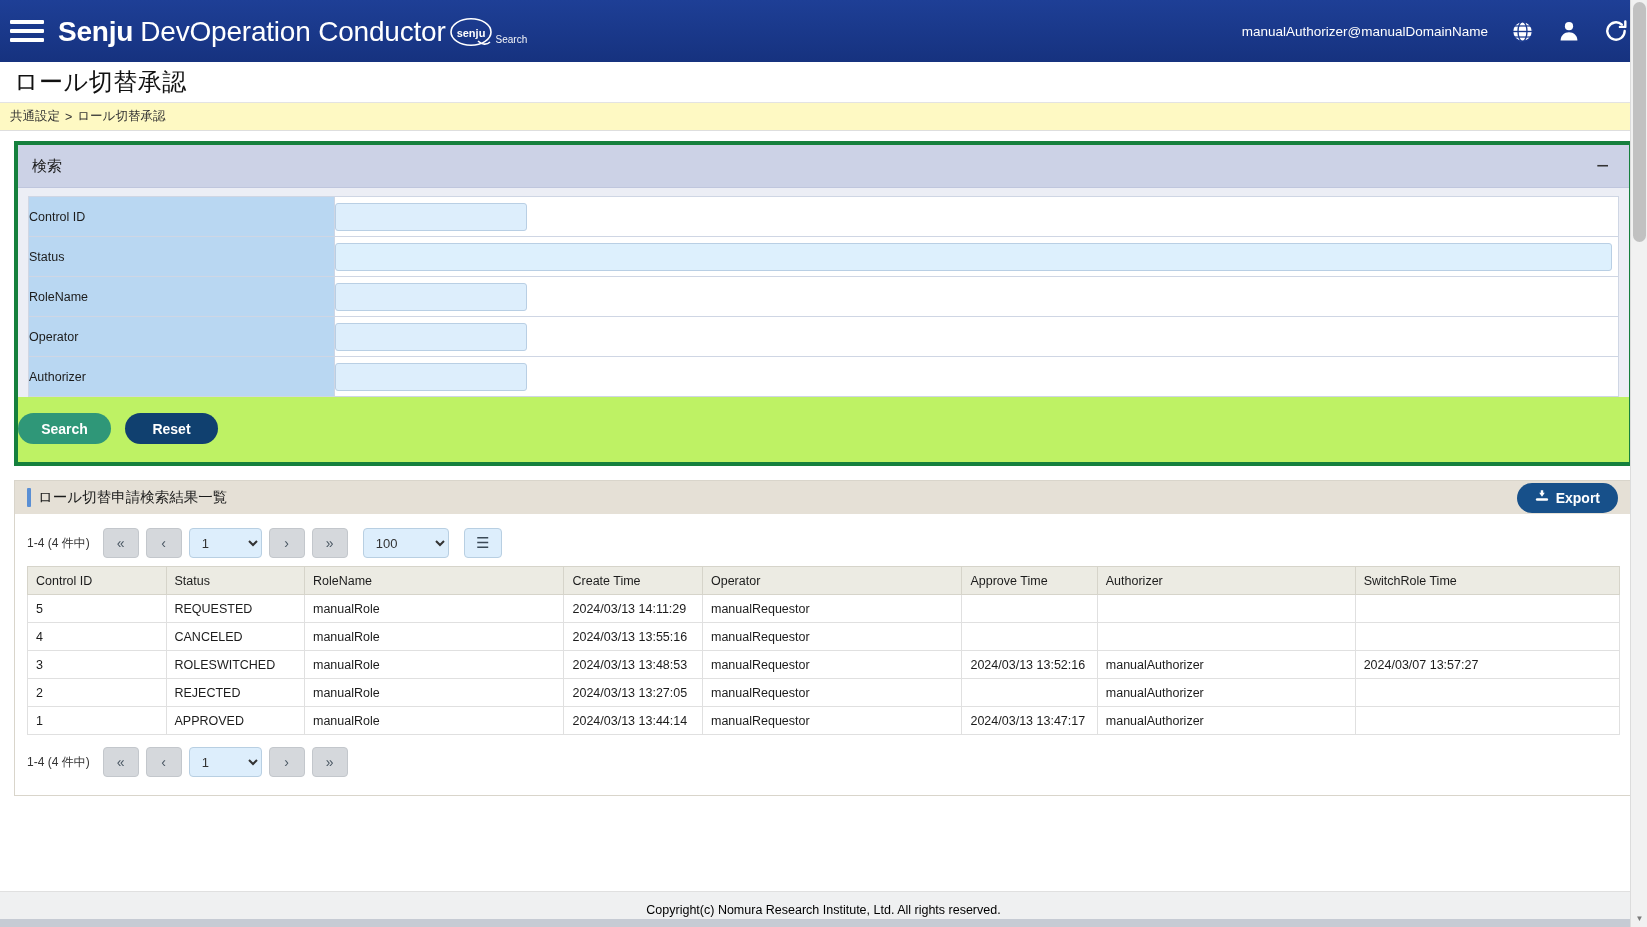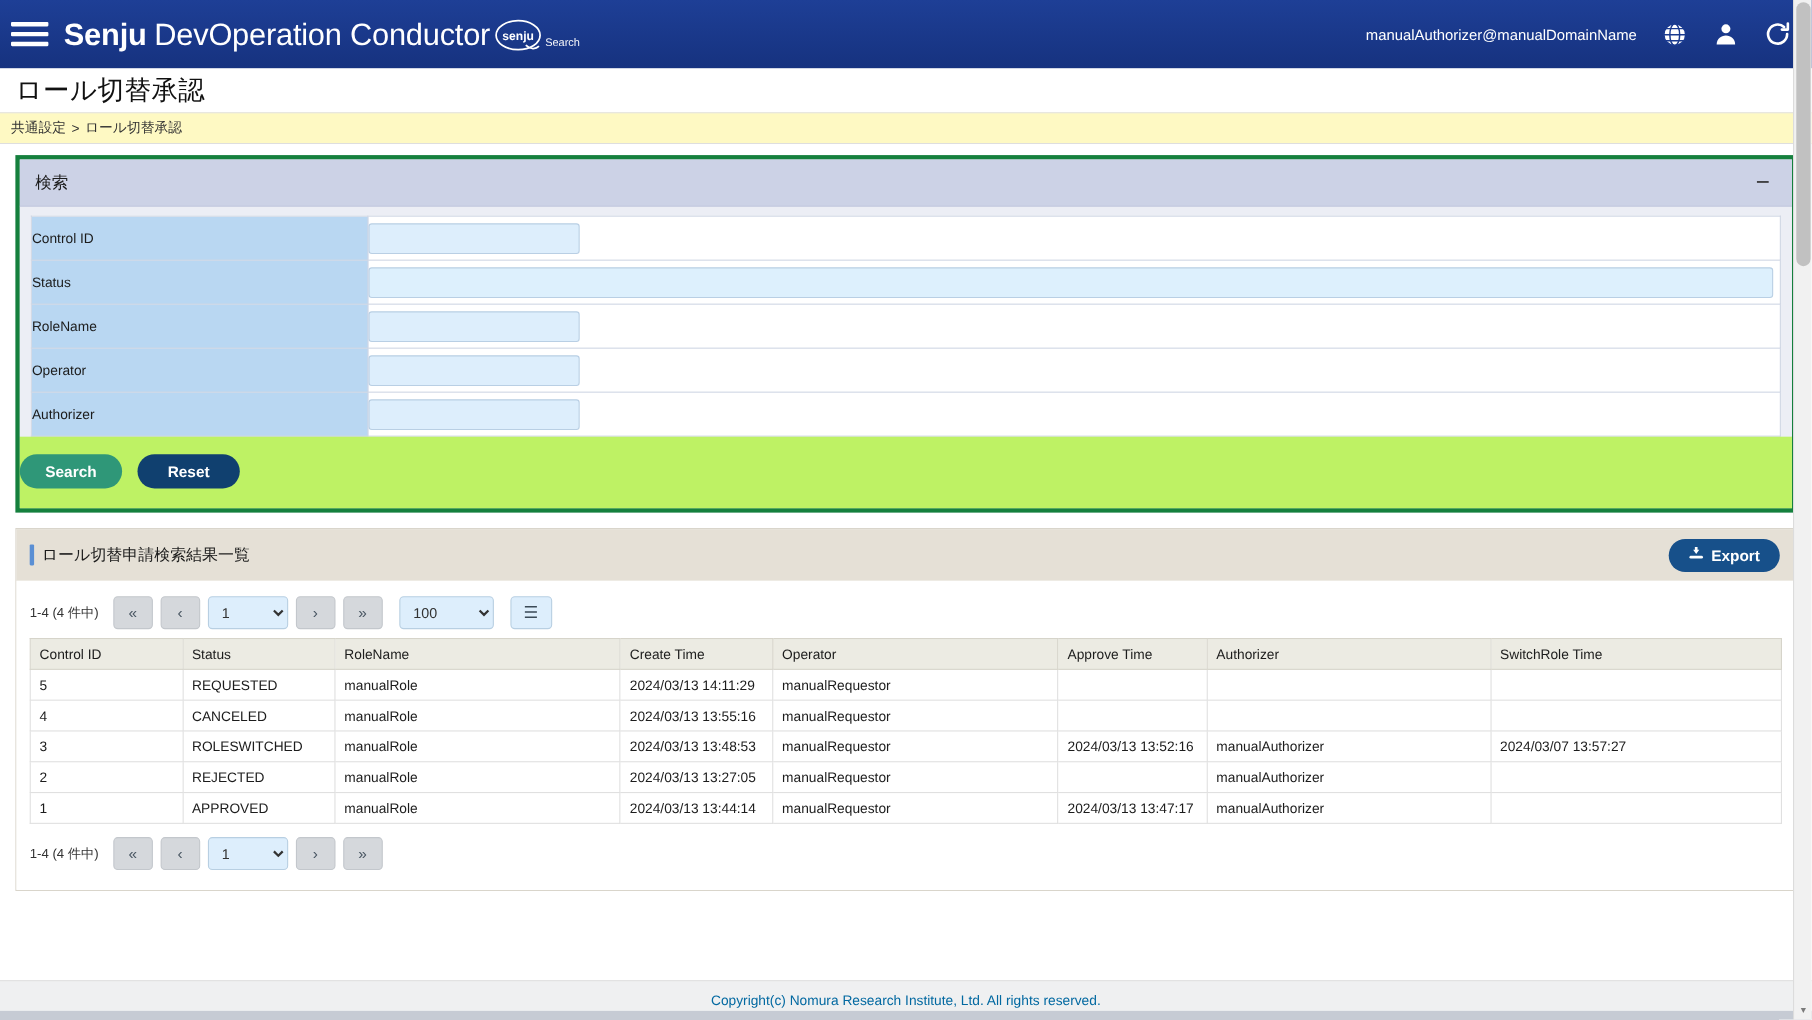--- a/index.html
+++ b/index.html
@@ -123,21 +123,21 @@
     border:none; border-radius: 16px; color:#fff;
     font-size: 14px; font-weight:700; font-family: inherit;
     padding: 0 22px; height: 31px; cursor:pointer;
   }
   .btn-search { background:#2f9778; min-width: 93px; }
   .btn-reset { background:#10406f; min-width: 93px; }
 
   
   .results { margin-top: 14px; border:1px solid #d9d5cb; }
   .results-head {
-    height: 47px; background:#e5e0d6;
+    height: 33px; background:#e5e0d6;
     display:flex; align-items:center; padding: 0 14px 0 12px;
   }
   .results-head .bar {
     width:4px; height:19px; background:#5a8fd4; margin-right:7px; border-radius:1px;
   }
   .results-title { font-size: 14.5px; color:#1b1b1b; }
   .btn-export {
     margin-left:auto; background:#17508a; color:#fff;
     border:none; border-radius:16px; height:30px; padding: 0 18px;
     font-size: 14px; font-weight:700; font-family: inherit; cursor:pointer;
@@ -182,21 +182,21 @@
     white-space:nowrap; overflow:hidden; text-overflow:ellipsis;
   }
 
   
   .spacer-bottom { height: 18px; background:#fff; }
   .footer {
     flex: 0 0 36px;
     background:#eff0f1;
     border-top:1px solid #e0e0e0;
     display:flex; align-items:center; justify-content:center;
-    font-size: 12.5px; color:#0369a1;
+    font-size: 12.5px; color:#000000;
   }
 
   
   .vscroll {
     position:absolute; top:0; right:0; width: 17px; height:100%;
     background:#f1f1f1; border-left:1px solid #dcdcdc; z-index: 50;
   }
   .vscroll .thumb {
     position:absolute; left:2px; width: 13px; top: 2px; height: 240px;
     background:#c1c1c1; border-radius: 7px;

